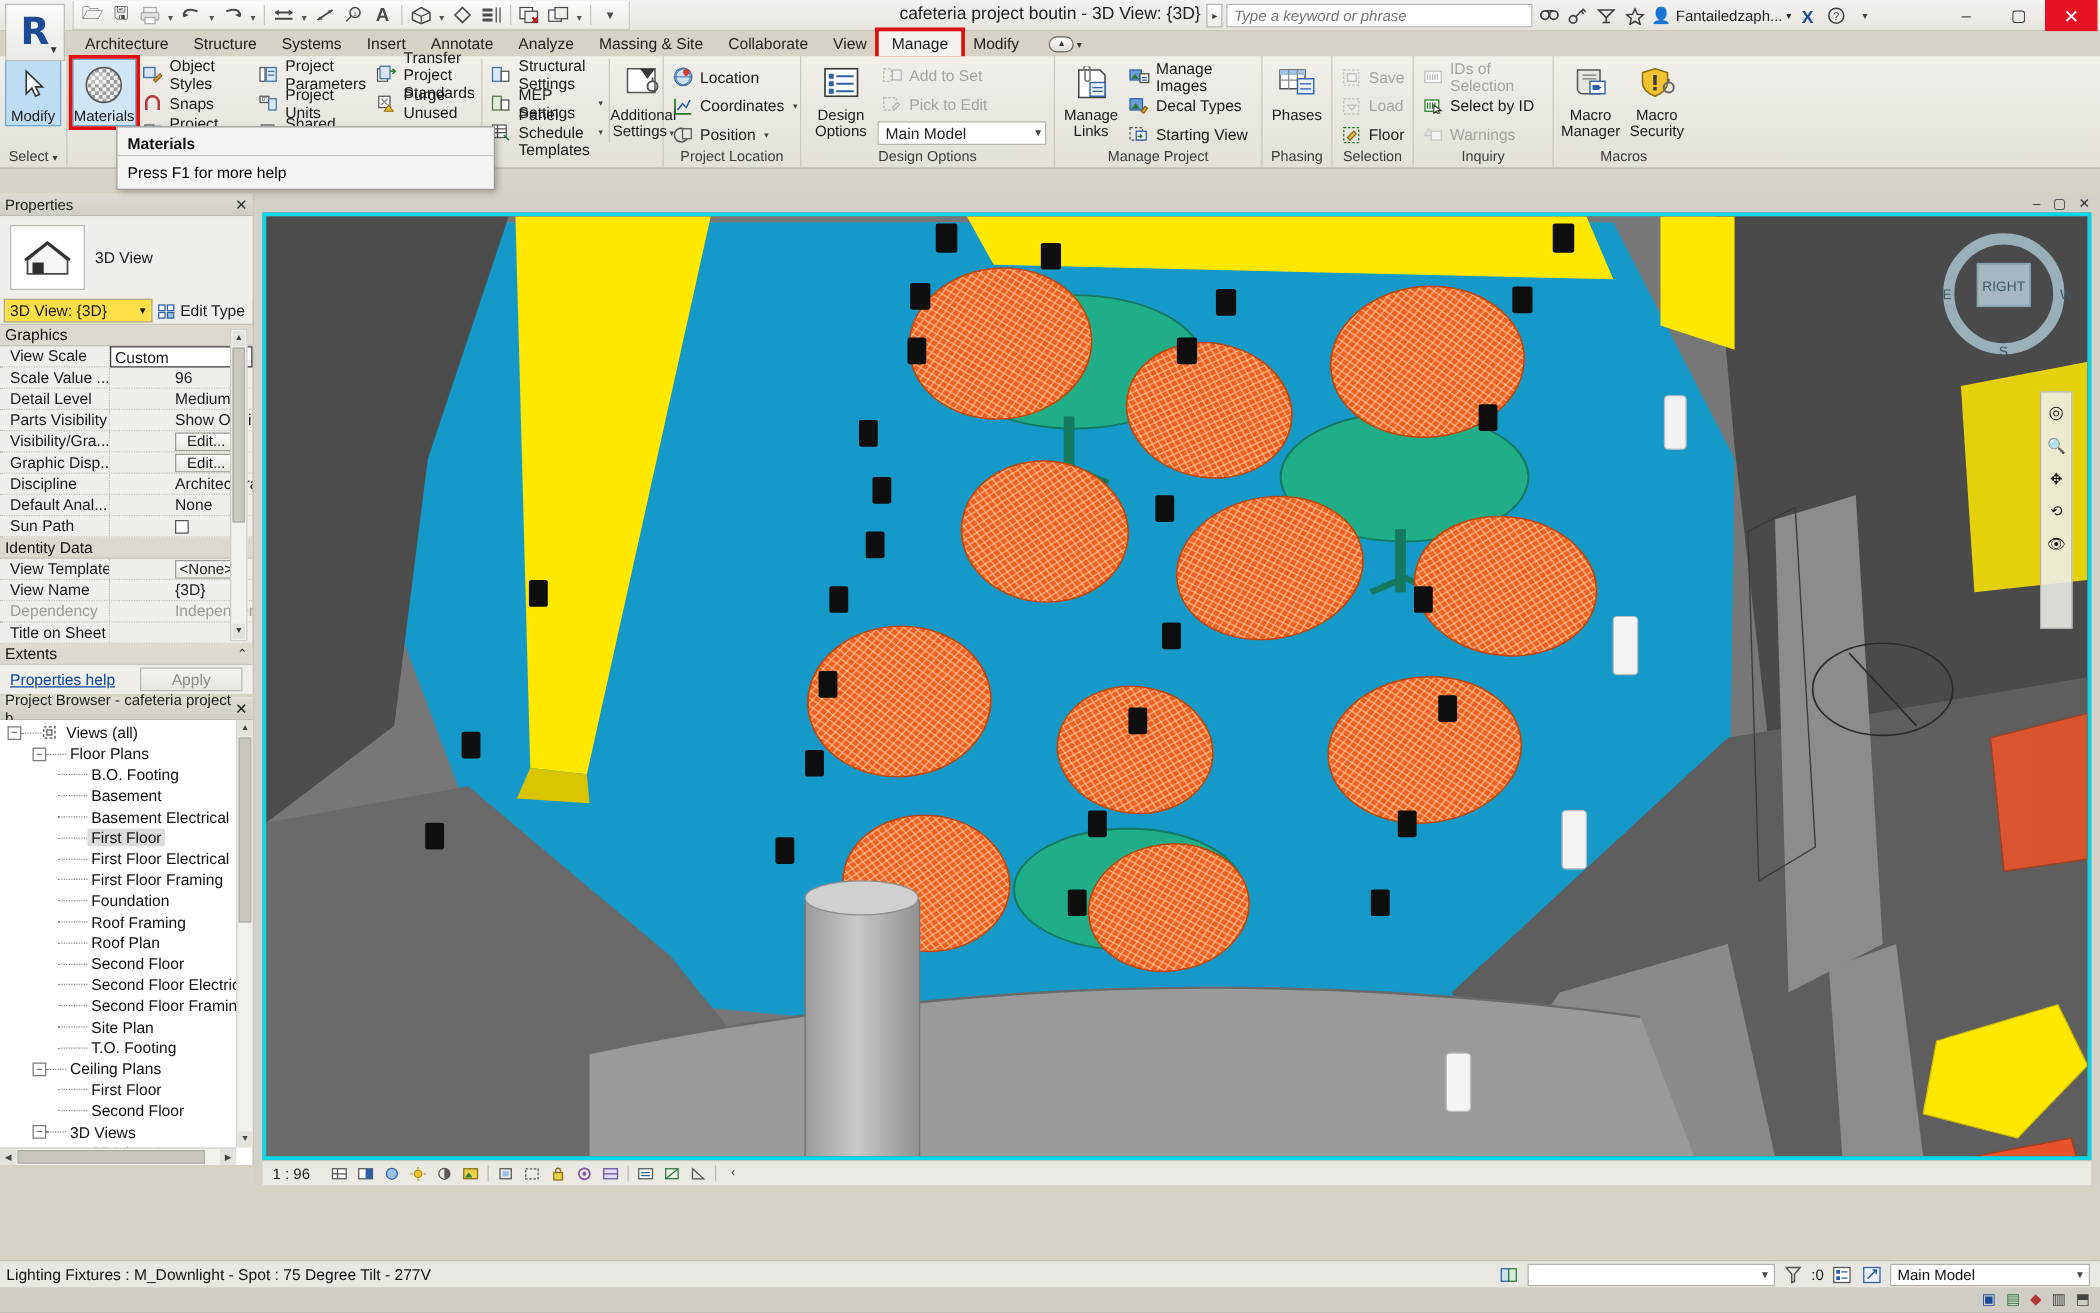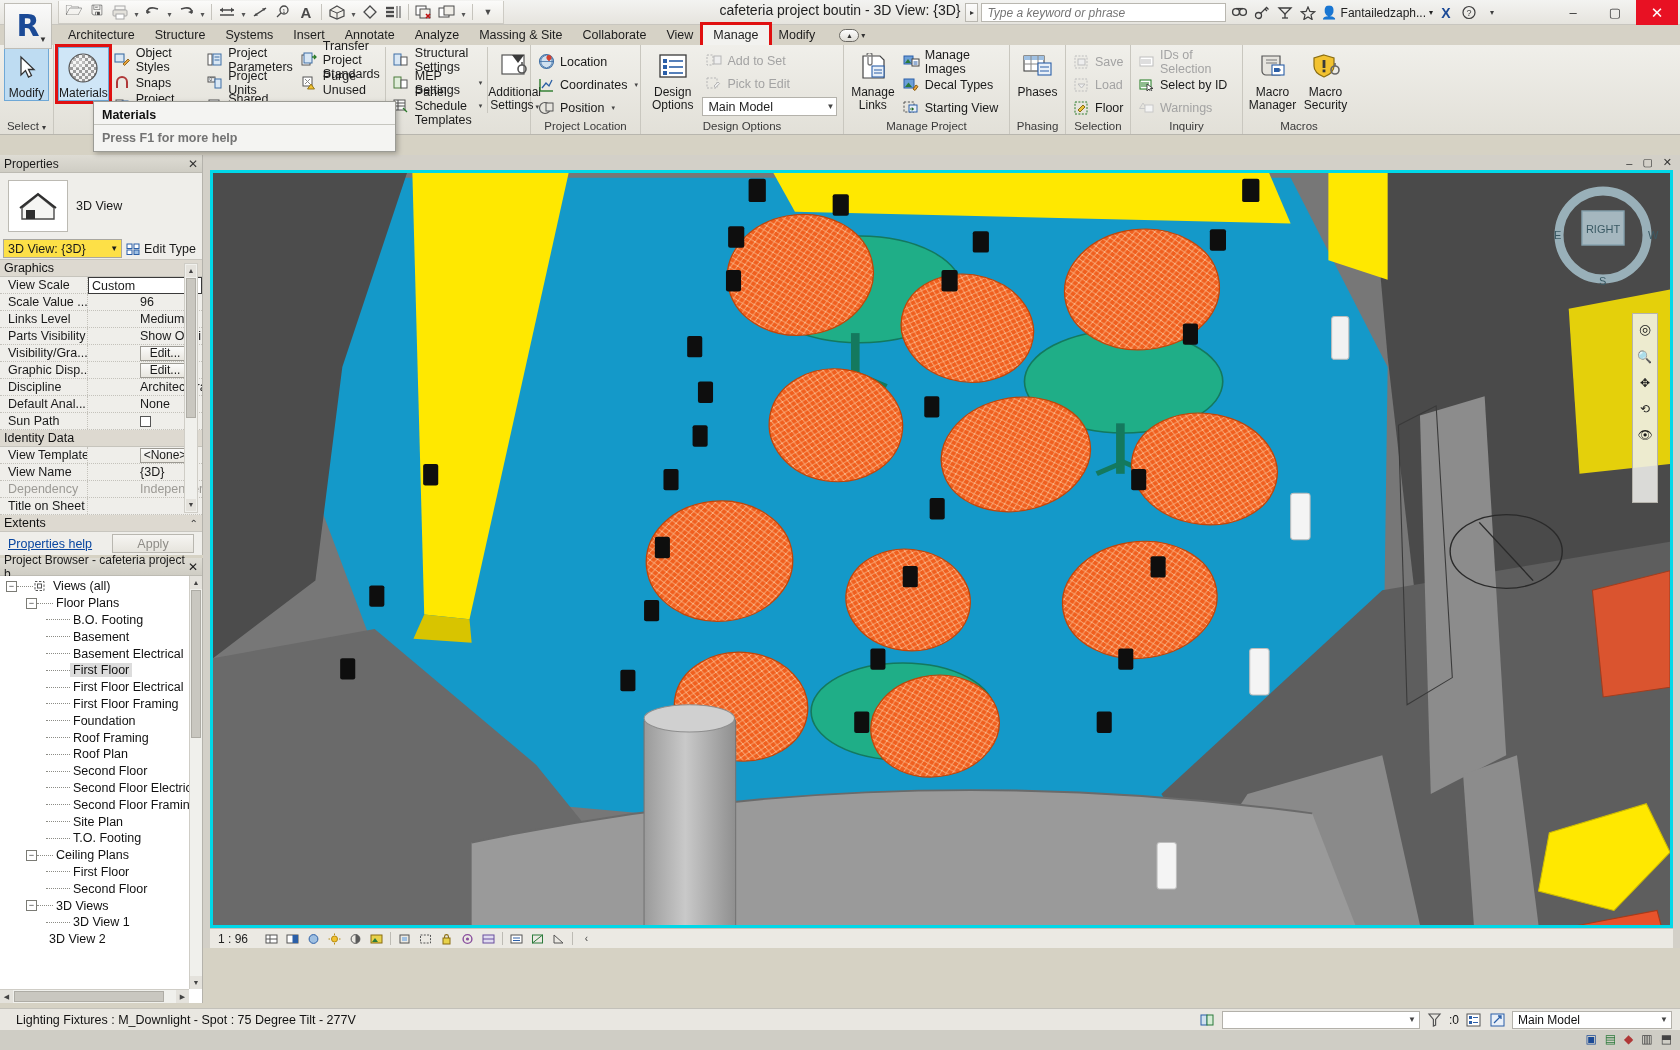--- a/index.html
+++ b/index.html
@@ -98,21 +98,21 @@
 
   
   .tooltip {
     position: absolute; left: 93px; top: 101px; width: 303px;
     background: #f4f4f2; border: 1px solid #9b9b95; box-shadow: 2px 2px 5px rgba(0,0,0,.25); z-index: 60;
     font-size: 12.5px;
   }
   .tooltip .tt-title { font-weight: bold; padding: 6px 8px 2px 8px; color: #111; }
   .tooltip .tt-desc { padding: 0 8px 8px 8px; color: #2b2b2b; line-height: 15px; }
   .tooltip .tt-sep { height: 1px; background: #c6c6c0; }
-  .tooltip .tt-help { padding: 6px 8px; color: #737373; font-weight: bold; }
+  .tooltip .tt-help { padding: 6px 8px; color: #000000; font-weight: normal; }
 
   
   .props { position: absolute; left: 0; top: 155px; width: 203px; height: 400px;
            background: #efeeea; border-right: 1px solid #b5b3ac; }
   .palhdr { height: 18px; background: linear-gradient(#dedcd4,#cfcdc4); display: flex; align-items: center;
             justify-content: space-between; padding: 0 4px; font-size: 12px; color: #1a1a1a; border-bottom:1px solid #bdbbb3;}
   .palhdr .x { font-size: 12px; color: #333; cursor: pointer; }
   .typecard { height: 65px; display: flex; align-items: center; gap: 8px; padding: 5px 8px; background:#efeeea;}
   .typecard .thumb { width: 60px; height: 52px; background: #fff; border: 1px solid #bcbab3;
                      display: flex; align-items: center; justify-content: center; }
@@ -137,21 +137,21 @@
                        background: linear-gradient(#fbfbfa,#e8e6df); display: flex; align-items: center; justify-content: center; font-size: 12px; }
   .prow .pv .chk { width: 11px; height: 11px; border: 1px solid #555; background: #fff; }
 
   .propsfoot { position: absolute; left: 0; right: 0; bottom: 0; height: 24px; display: flex; align-items: center;
                justify-content: space-between; padding: 0 8px; border-top: 1px solid #c8c6bf; background: #efeeea;}
   .propsfoot a { color: #0a47a0; font-size: 12.5px; text-decoration: underline; cursor: pointer; }
   .propsfoot .apply { width: 82px; height: 19px; border: 1px solid #b9b7b0; background: linear-gradient(#f6f5f2,#e6e4dd);
                       display: flex; align-items: center; justify-content: center; font-size: 12.5px; color: #8e8c87; }
 
   
-  .browser { position: absolute; left: 0; top: 558px; width: 203px; height: 445px; background: #fff;
+  .browser { position: absolute; left: 0; top: 558px; width: 203px; height: 374px; background: #fff;
              border-right: 1px solid #b5b3ac; }
   .browser .bhdr { height: 18px; background: linear-gradient(#dedcd4,#cfcdc4); display: flex; align-items: center;
                    justify-content: space-between; padding: 0 4px; font-size: 12px; border-bottom: 1px solid #bdbbb3;}
   .tree { position: absolute; left: 0; right: 13px; top: 18px; bottom: 14px; overflow: hidden; background:#fff; padding-top: 2px;}
   .tnode { height: 16.8px; display: flex; align-items: center; font-size: 12.5px; color: #111; white-space: nowrap; cursor: pointer;}
   .tnode .exp { width: 11px; height: 11px; border: 1px solid #7b7b75; background: #fff; font-size: 9px;
                 display: flex; align-items: center; justify-content: center; line-height: 9px; color: #333; flex-shrink: 0;}
   .tnode .dots { width: 16px; border-top: 1px dotted #8c8c86; height: 1px; flex-shrink:0;}
   .tnode .vic { width: 14px; height: 12px; margin-right: 3px; flex-shrink:0; }
   .tnode .tlbl { padding: 0 3px; }
@@ -174,21 +174,21 @@
   .vcbar { position: absolute; left: 7px; right: 7px; bottom: 0; height: 20px; background: #ebe9e3;
            display: flex; align-items: center; gap: 6px; padding-left: 8px; border-top: 1px solid #c5c3bc;}
   .vcbar .scaletxt { font-size: 12px; color: #222; margin-right: 10px; }
   .vcbar .vi { width: 15px; height: 15px; display: flex; align-items: center; justify-content: center;
                font-size: 10px; color: #444; cursor: pointer; }
   .vcbar .vsep { width: 1px; height: 13px; background: #bdbbb4; }
 
   
   .statusbar { position: absolute; left: 0; right: 0; bottom: 20px; height: 22px; background: #e9e7e1;
                border-top: 1px solid #c3c1ba; display: flex; align-items: center; font-size: 12.5px; color: #111; }
-  .statusbar .stxt { padding-left: 16px; flex: 1; white-space: nowrap; overflow: hidden;}
+  .statusbar .stxt { padding-left: 5px; flex: 1; white-space: nowrap; overflow: hidden;}
   .statusbar .sgrp { display: flex; align-items: center; gap: 5px; padding-right: 8px; }
   .statusbar .sbox { height: 18px; border: 1px solid #b3b1aa; background: #fff; display: flex; align-items: center;
                      justify-content: space-between; padding: 0 3px 0 5px; font-size: 12px; }
   .statusbar .si { width: 19px; height: 18px; display: flex; align-items: center; justify-content: center; font-size: 12px; color: #333; cursor:pointer;}
   .taskbar { position: absolute; left: 0; right: 0; bottom: 0; height: 20px; background: #cfcdc5; }
 </style>
 </head>
 <body>
 
 <div id="app">
@@ -868,21 +868,21 @@
 
       <div class="prow">
         <div class="pk">View Scale</div>
         <div class="pv boxed">Custom</div>
       </div>
       <div class="prow">
         <div class="pk">Scale Value    ...</div>
         <div class="pv">96</div>
       </div>
       <div class="prow">
-        <div class="pk">Links Level</div>
+        <div class="pk">Detail Level</div>
         <div class="pv">Medium</div>
       </div>
       <div class="prow">
         <div class="pk">Parts Visibility</div>
         <div class="pv">Show Origi...</div>
       </div>
       <div class="prow">
         <div class="pk">Visibility/Gra...</div>
         <div class="pv">
             <span class="btnlike">Edit...</span>

